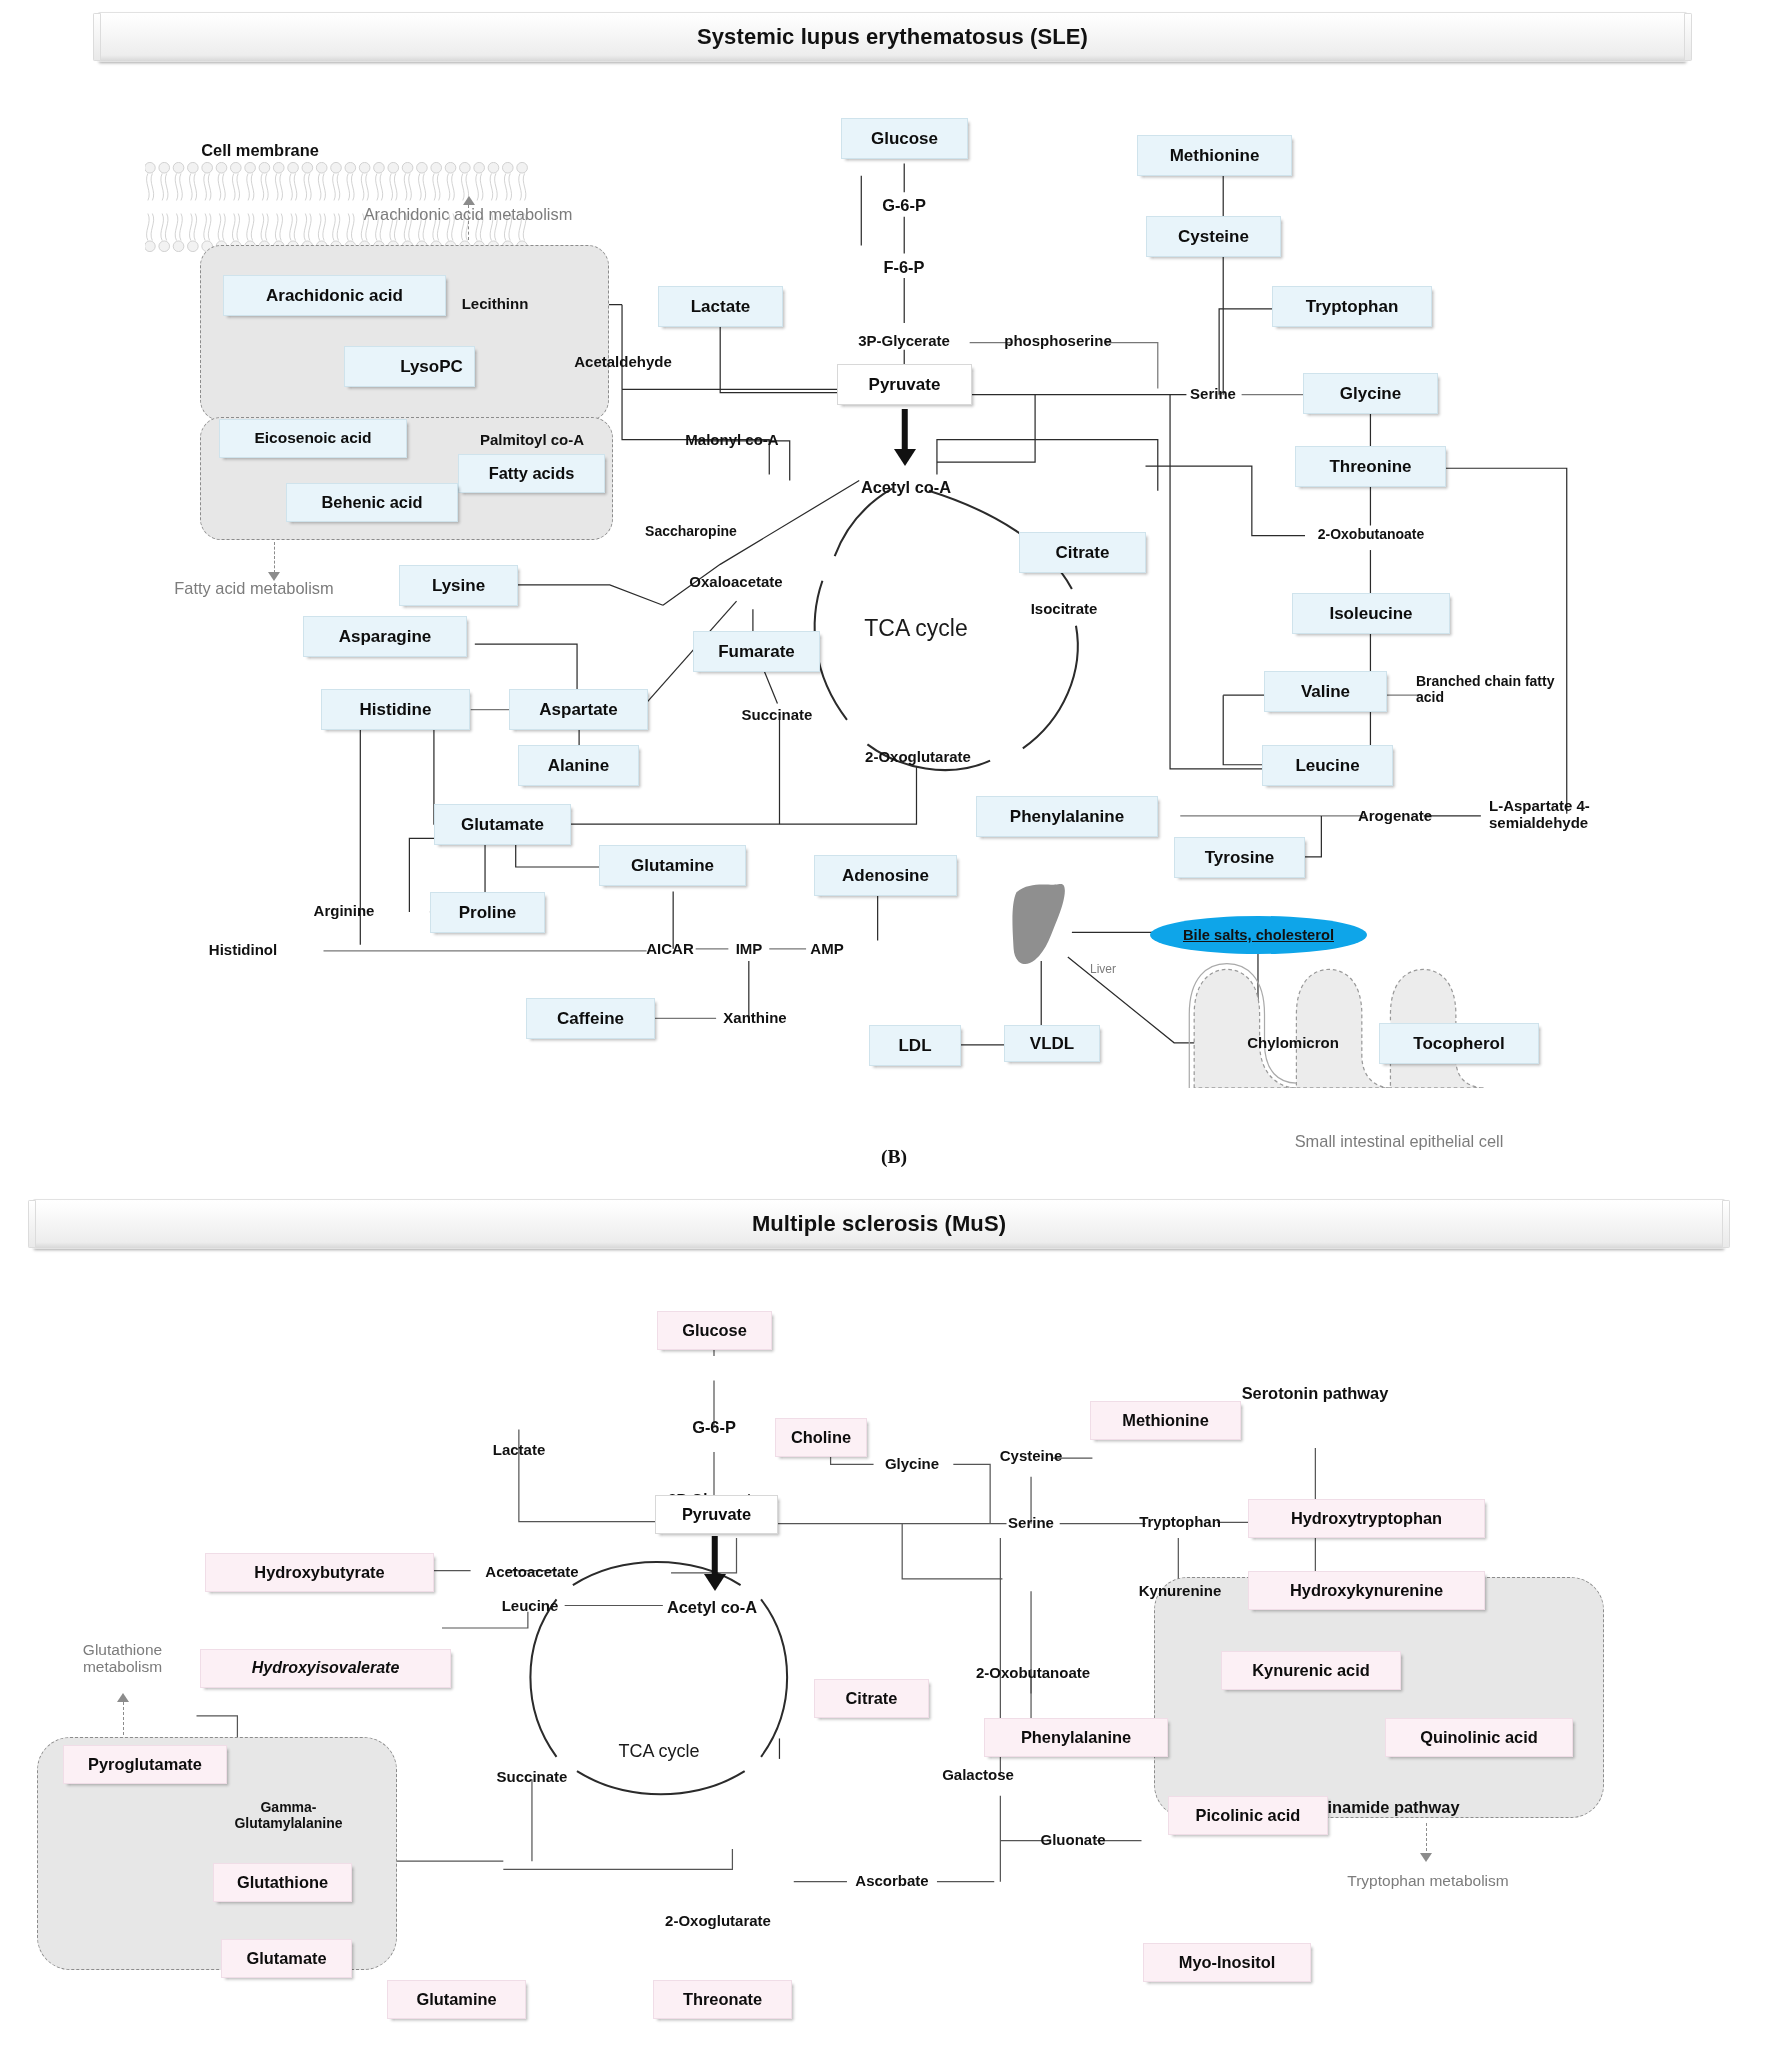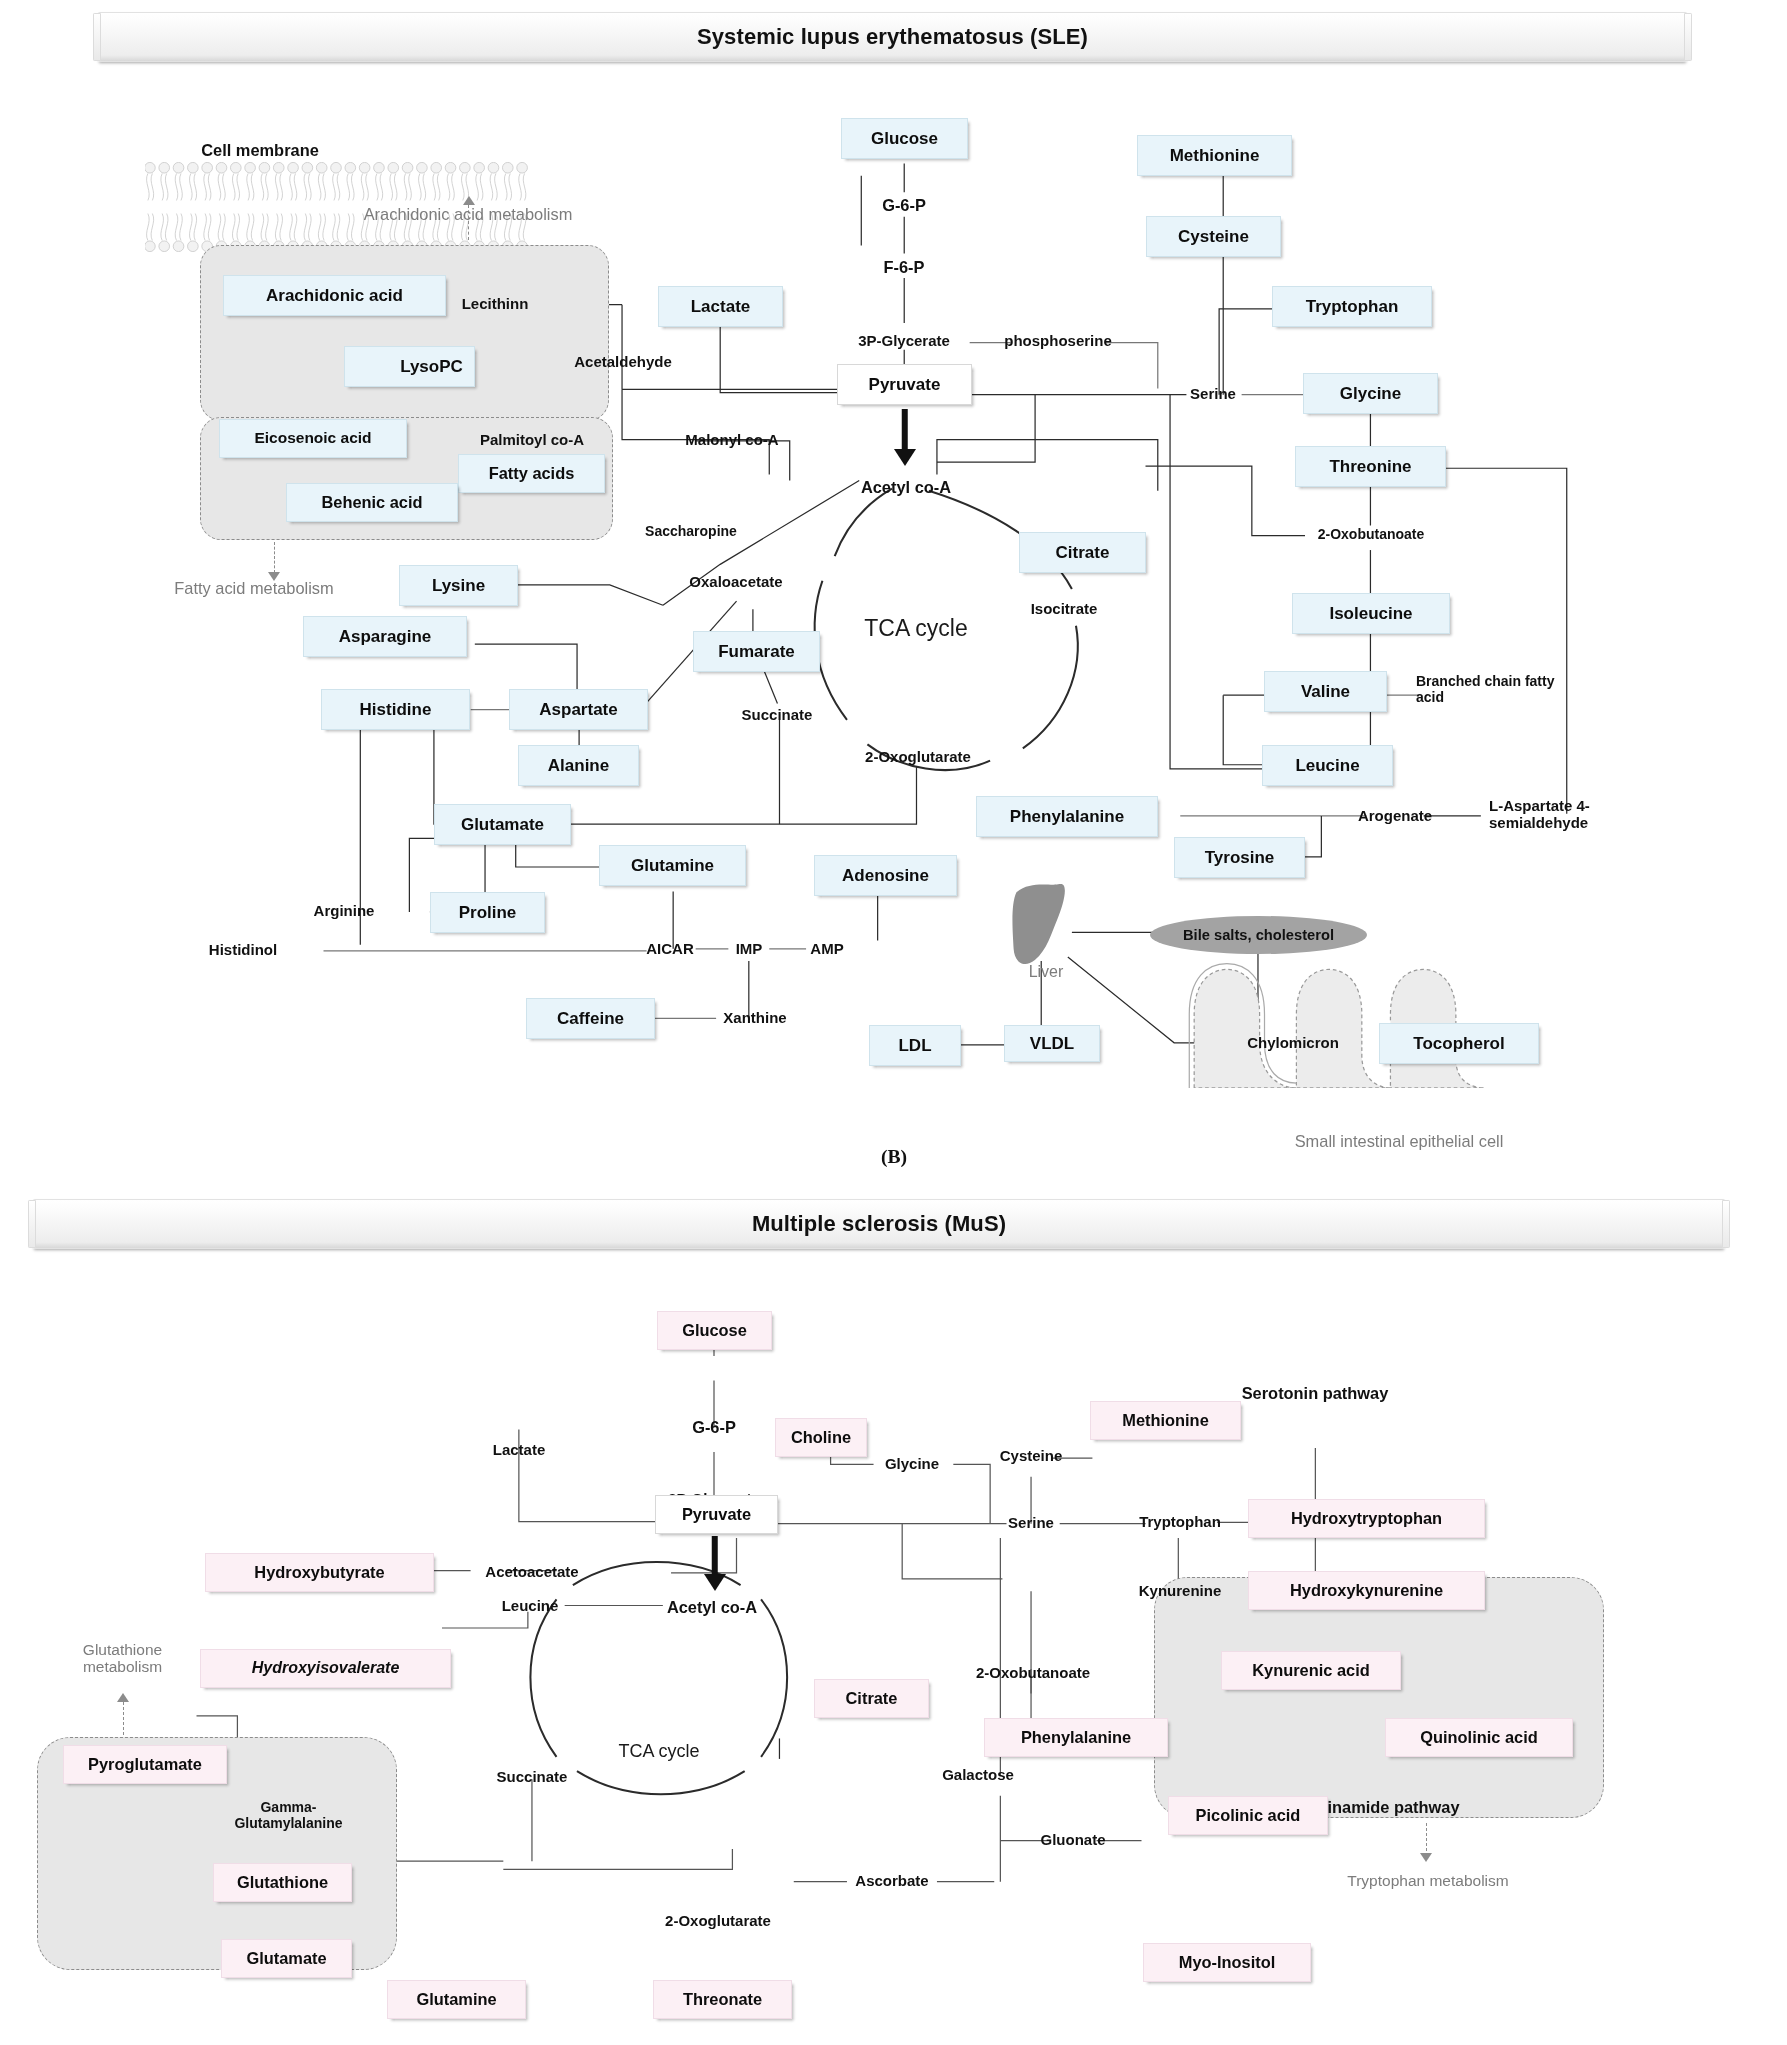--- a/index.html
+++ b/index.html
@@ -48,23 +48,23 @@
 
   
   .bigarrow{position:absolute;}
   .bigarrow .stem{position:absolute;left:50%;transform:translateX(-50%);
     width:6.5px;background:#111;top:0;}
   .bigarrow .head{position:absolute;left:50%;transform:translateX(-50%);
     width:0;height:0;border-left:11.5px solid transparent;border-right:11.5px solid transparent;
     border-top:17px solid #111;}
 
   
-  .oval{position:absolute;border-radius:50%;background:#a3a3a3;
+  .oval{position:absolute;border-radius:50%;background:#0ea5e9;
     display:flex;align-items:center;justify-content:center;
-    font-weight:bold;color:#111;}
+    font-weight:bold;color:#111;text-decoration:underline;}
 
   svg.overlay{position:absolute;left:0;top:0;pointer-events:none;}
 </style>
 </head>
 <body>
 
 <div id="page">
 
   <div class="banner" style="top:12.3px;">
     <div class="cap l"></div>
@@ -413,21 +413,21 @@
   <div class="lab ctr" style="left:1395px;top:808px;font-size:15px;">Arogenate</div>
   <div class="lab wrap" style="left:1489px;top:798px;width:172px;font-size:15px;text-align:left;">L-Aspartate 4-semialdehyde</div>
 
   <div class="lab ctr" style="left:344px;top:903px;font-size:15px;">Arginine</div>
   <div class="lab ctr" style="left:243px;top:942px;font-size:15px;">Histidinol</div>
   <div class="lab ctr" style="left:670px;top:941px;font-size:15px;">AICAR</div>
   <div class="lab ctr" style="left:749px;top:941px;font-size:15px;">IMP</div>
   <div class="lab ctr" style="left:827px;top:941px;font-size:15px;">AMP</div>
   <div class="lab ctr" style="left:755px;top:1010px;font-size:15px;">Xanthine</div>
 
-  <div class="lab grey ctr" style="left:1046px;top:963px;font-size:16px;text-align:center;">Liver</div>
+  <div class="lab grey ctr" style="left:1103px;top:963px;font-size:12px;text-align:center;">Liver</div>
   <div class="oval" style="left:1150px;top:916px;width:217px;height:38px;font-size:14.7px;">Bile salts, cholesterol</div>
   <div class="lab ctr" style="left:1293px;top:1035px;font-size:15px;">Chylomicron</div>
   <div class="lab grey ctr" style="left:1399px;top:1092px;font-size:16.4px;margin-top:40px;">Small intestinal epithelial cell</div>
 
   <div class="node blue" style="left:223px;top:275px;width:223px;height:41px;font-size:17px;">Arachidonic acid</div>
   <div class="node blue" style="left:344px;top:346px;width:131px;height:41px;font-size:17px;padding-left:44px;">LysoPC</div>
   <div class="node blue" style="left:219px;top:419px;width:188px;height:39px;font-size:15.5px;">Eicosenoic acid</div>
   <div class="node blue" style="left:458px;top:454px;width:147px;height:39px;font-size:16.4px;">Fatty acids</div>
   <div class="node blue" style="left:286px;top:483px;width:172px;height:39px;font-size:16.4px;">Behenic acid</div>
   <div class="node blue" style="left:658px;top:286px;width:125px;height:41px;font-size:17px;">Lactate</div>

